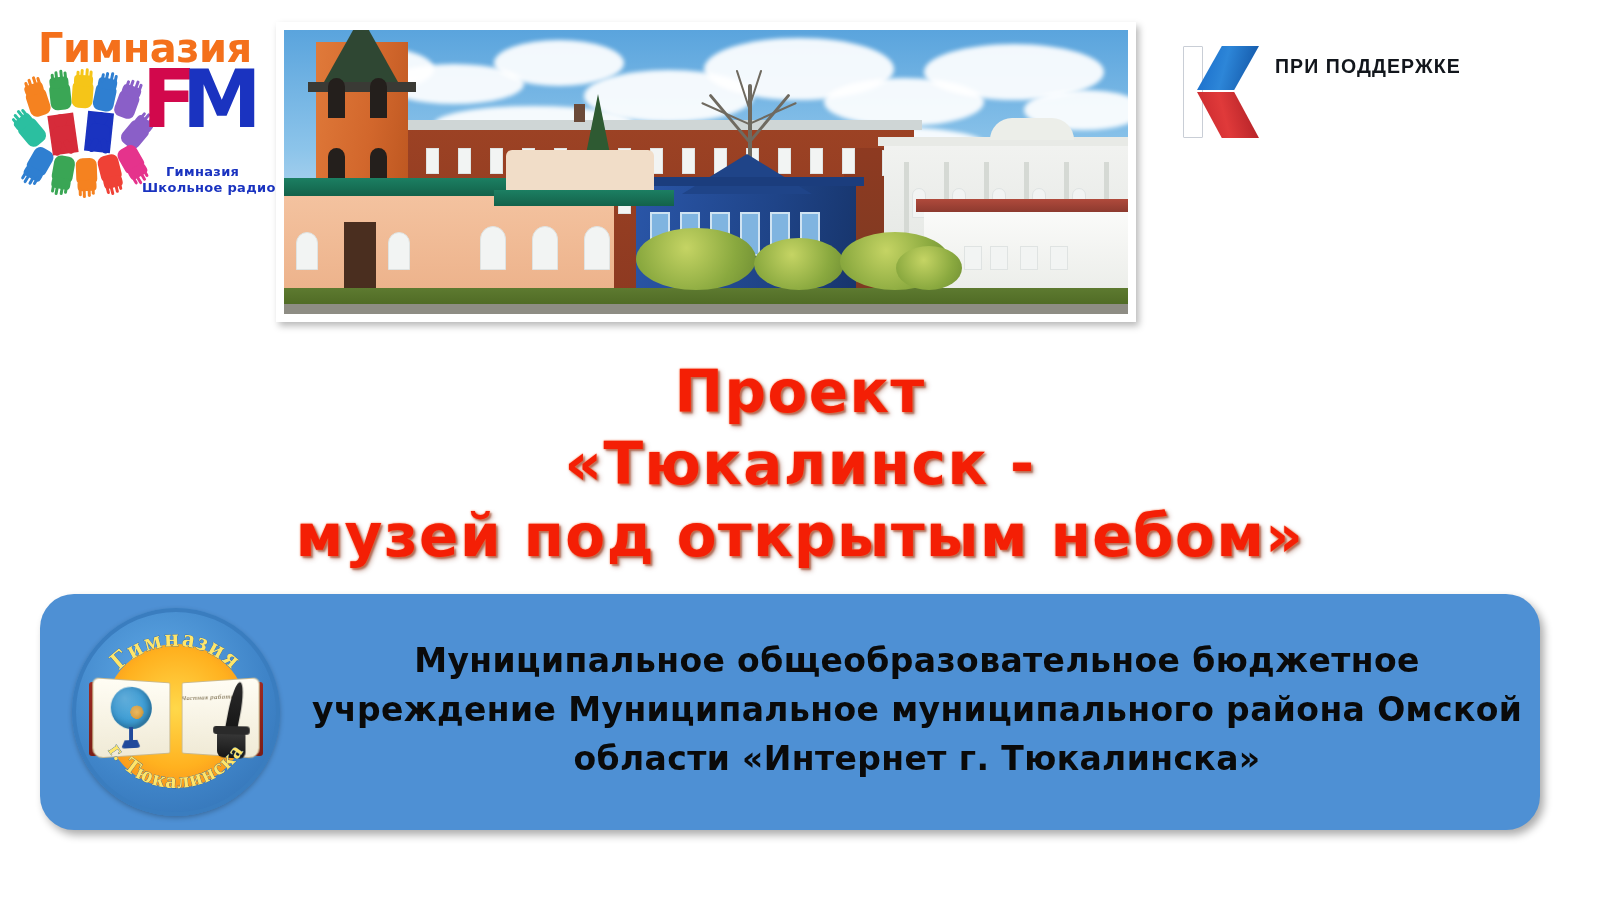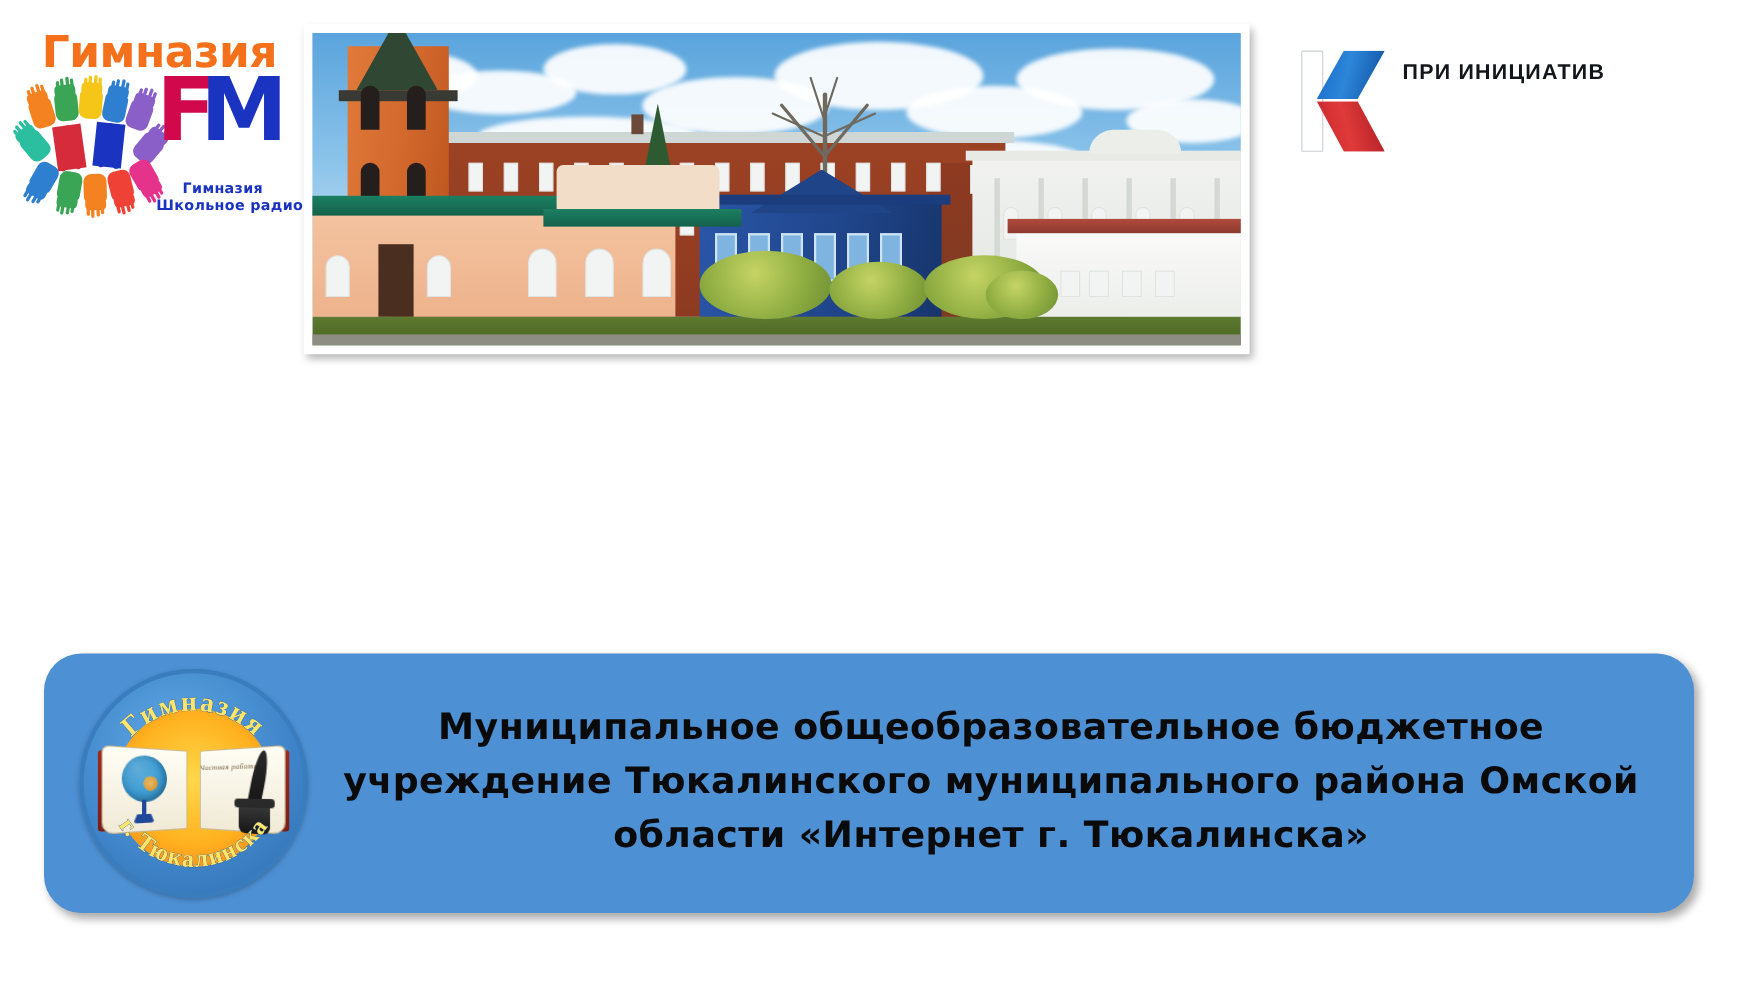--- a/index.html
+++ b/index.html
@@ -548,21 +548,21 @@
     right: 22px; top: 12px;
     font-family: "Liberation Serif", serif;
     font-style: italic;
     font-size: 7px;
     color: #6b5b3a;
     letter-spacing: 0.4px;
     white-space: nowrap;
   }
   .banner-text {
     position: absolute;
-    left: 256px;
+    left: 272px;
     top: 42px;
     width: 1210px;
     text-align: center;
     font-family: "DejaVu Sans", sans-serif;
     font-weight: bold;
     font-size: 33px;
     line-height: 49px;
     color: #0a0a0a;
     letter-spacing: 0.4px;
   }
@@ -725,25 +725,30 @@
     </div>
   </div>
 
   <div class="fund-logo">
     <div class="fund-k">
       <span class="k-stem"></span>
       <span class="k-arm-top"></span>
       <span class="k-arm-bot"></span>
     </div>
     <div class="fund-text">
-      <span>ПРИ ИНИЦИАТИВ</span><br>
+      <span>ПРИ ПОДДЕРЖКЕ</span><br>
       <br>
     </div>
   </div>
 
+  <div class="main-title">
+    <span class="tl">Проект</span>
+    <span class="tl">«Тюкалинск -</span>
+    <span class="tl">музей под открытым небом»</span>
+  </div>
 
   <div class="banner">
 
     <div class="emblem">
       <span class="sun"></span>
 
       <svg class="arc-top" viewBox="0 0 208 208">
         <defs>
             <path id="arcTop" d="M 26 116 A 78 78 0 0 1 182 116" fill="none"></path>
           </defs>
@@ -774,18 +779,18 @@
             <path id="arcBot" d="M 24 100 A 80 80 0 0 0 184 100" fill="none"></path>
           </defs>
         <text font-size="22" letter-spacing="1.5">
           <textPath href="#arcBot" startOffset="50%" text-anchor="middle">г. Тюкалинска</textPath>
         </text>
       </svg>
     </div>
 
     <div class="banner-text">
       <span class="bl">Муниципальное общеобразовательное бюджетное</span>
-      <span class="bl">учреждение Тюкалинского муниципального района Омской</span>
+      <span class="bl">учреждение Муниципальное муниципального района Омской</span>
       <span class="bl">области «Интернет г. Тюкалинска»</span>
     </div>
   </div>
 
 </div>
 
 </body></html>

